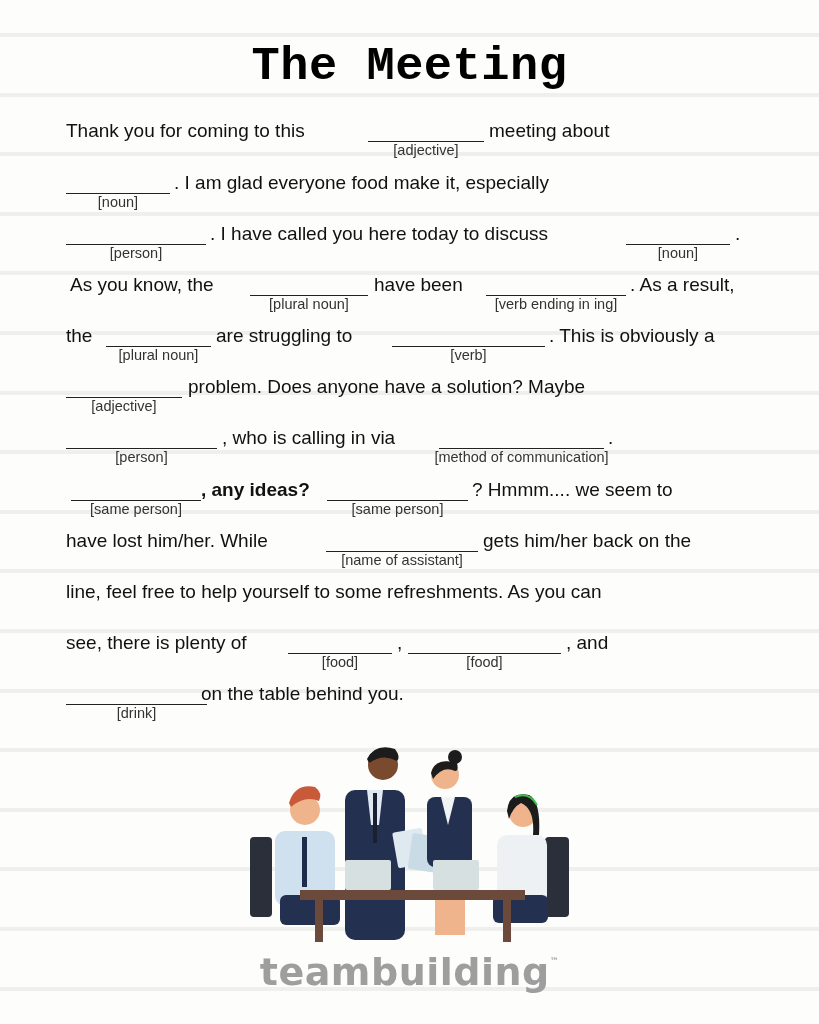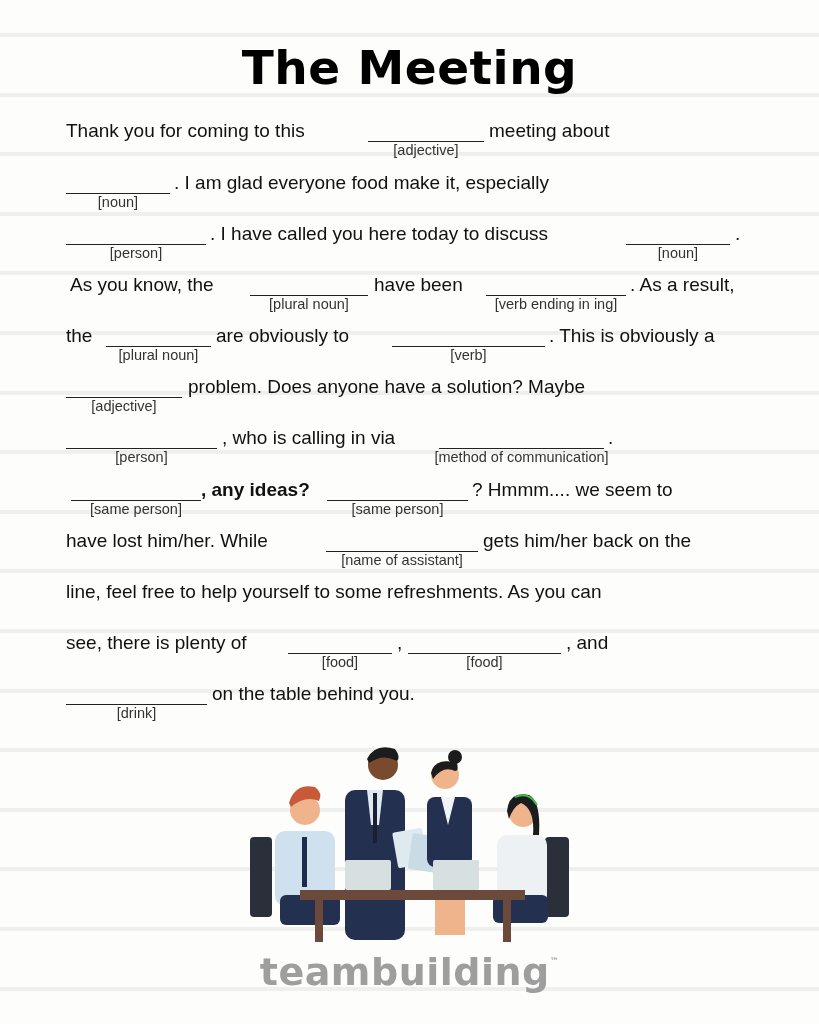--- a/index.html
+++ b/index.html
@@ -30,21 +30,21 @@
     <div class="rule" style="top: 569.4px;"></div>
     <div class="rule" style="top: 629px;"></div>
     <div class="rule" style="top: 688.6px;"></div>
     <div class="rule" style="top: 748.2px;"></div>
     <div class="rule" style="top: 807.8px;"></div>
     <div class="rule" style="top: 867.4px;"></div>
     <div class="rule" style="top: 927px;"></div>
     <div class="rule" style="top: 986.6px;"></div>
   </div>
 
-<h1 class="title" style="margin:0;">The Meeting</h1>
+<h1 class="title" style="margin:0;font-family:Liberation Mono, monospace;">The Meeting</h1>
 
 <div id="rows">
     <div class="row" style="top: 119px;">
       <span class="seg" style="left: 66px;">Thank you for coming to this</span>
       <div class="blank" style="left: 368px; width: 116px;"></div>
       <span class="lbl" style="left: 348px; width: 156px;">[adjective]</span>
       <span class="seg" style="left: 489px;">meeting about</span>
     </div>
     <div class="row" style="top: 171px;">
       <div class="blank" style="left: 66px; width: 104px;"></div>
@@ -65,21 +65,21 @@
       <span class="lbl" style="left: 230px; width: 158px;">[plural noun]</span>
       <span class="seg" style="left: 374px;">have been</span>
       <div class="blank" style="left: 486px; width: 140px;"></div>
       <span class="lbl" style="left: 466px; width: 180px;">[verb ending in ing]</span>
       <span class="seg" style="left: 630px;">. As a result,</span>
     </div>
     <div class="row" style="top: 324px;">
       <span class="seg" style="left: 66px;">the</span>
       <div class="blank" style="left: 106px; width: 105px;"></div>
       <span class="lbl" style="left: 86px; width: 145px;">[plural noun]</span>
-      <span class="seg" style="left: 216px;">are obviously to</span>
+      <span class="seg" style="left: 216px;">are struggling to</span>
       <div class="blank" style="left: 392px; width: 153px;"></div>
       <span class="lbl" style="left: 372px; width: 193px;">[verb]</span>
       <span class="seg" style="left: 549px;">. This is obviously a</span>
     </div>
     <div class="row" style="top: 375px;">
       <div class="blank" style="left: 66px; width: 116px;"></div>
       <span class="lbl" style="left: 46px; width: 156px;">[adjective]</span>
       <span class="seg" style="left: 188px;">problem. Does anyone have a solution?  Maybe</span>
     </div>
     <div class="row" style="top: 426px;">
@@ -112,21 +112,21 @@
       <div class="blank" style="left: 288px; width: 104px;"></div>
       <span class="lbl" style="left: 268px; width: 144px;">[food]</span>
       <span class="seg" style="left: 397px;">,</span>
       <div class="blank" style="left: 408px; width: 153px;"></div>
       <span class="lbl" style="left: 388px; width: 193px;">[food]</span>
       <span class="seg" style="left: 566px; text-align: right;">, and</span>
     </div>
     <div class="row" style="top: 682px;">
       <div class="blank" style="left: 66px; width: 141px;"></div>
       <span class="lbl" style="left: 46px; width: 181px;">[drink]</span>
-      <span class="seg" style="left: 212px;">on the table behind you.</span>
+      <span class="seg" style="left: 201px;">on the table behind you.</span>
     </div>
   </div>
 
 <div class="art">
   <svg width="330" height="210" viewBox="0 0 330 210">
 
     <rect x="5" y="102" width="22" height="80" rx="4" fill="#2b2f3a"></rect>
     <rect x="300" y="102" width="24" height="80" rx="4" fill="#2b2f3a"></rect>
 
     <circle cx="60" cy="75" r="15" fill="#f0b48d"></circle>

